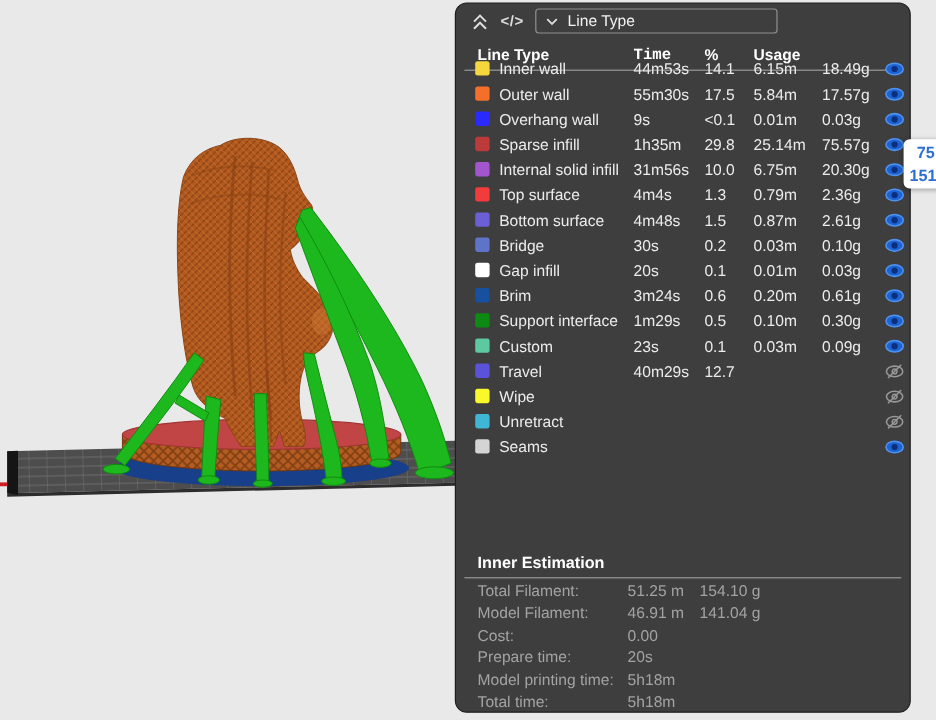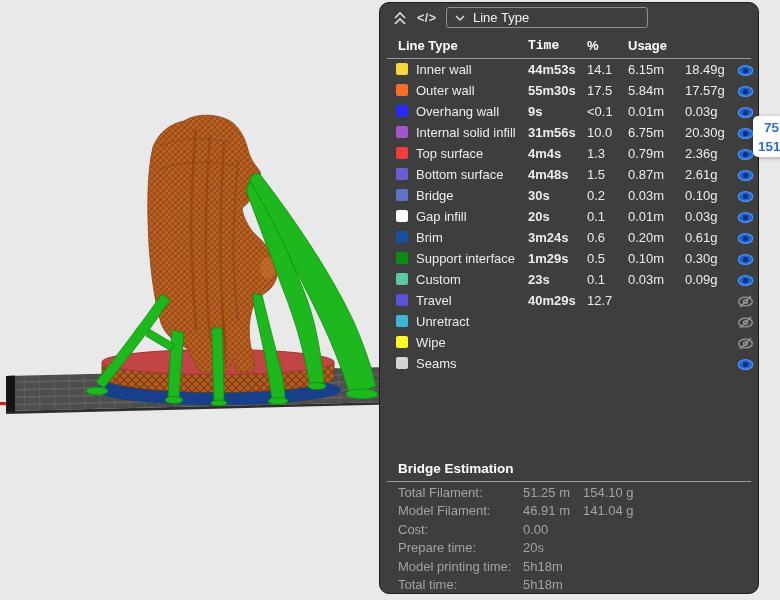--- a/index.html
+++ b/index.html
@@ -25,25 +25,25 @@
     position:absolute;left:66px;top:4px;width:202px;height:21px;box-sizing:border-box;
     background:#3e3e3e;border:1px solid #909090;border-radius:3px;
     display:flex;align-items:center;gap:8px;padding:0 8px;
     color:#f2f2f2;font-size:13px;cursor:pointer;
   }
   .thead span{position:absolute;font-size:13px;font-weight:bold;color:#ffffff;line-height:20px;white-space:nowrap;}
   .thead .h0{left:18px;} .thead .h1{left:148px;font-family:Liberation Mono, monospace;} .thead .h2{left:207px;} .thead .h3{left:248px;}
   .thead{position:absolute;top:33px;left:0;right:0;height:20px;}
   .sep{position:absolute;left:7px;right:7px;height:1px;background:#999999;}
   .sep-head{top:55px;}
-  .rows{position:absolute;top:56px;left:0;right:0;}
+  .rows{position:absolute;top:44px;left:0;right:0;}
   .trow{position:relative;height:21px;}
   .swatch{position:absolute;left:16px;top:4px;width:12px;height:12px;border-radius:2px;}
   .c{position:absolute;font-size:13px;line-height:21px;color:#ececec;white-space:nowrap;}
-  .c-label{left:36px;} .c-time{left:148px;font-weight:bold;} .c-pct{left:207px;} .c-len{left:248px;} .c-wgt{left:305px;}
+  .c-label{left:36px;} .c-time{left:148px;} .c-pct{left:207px;} .c-len{left:248px;} .c-wgt{left:305px;}
   .eye{position:absolute;left:357px;top:4px;width:17px;height:13px;cursor:pointer;}
   .totals-title{position:absolute;top:458px;left:18px;font-size:13.5px;font-weight:bold;color:#ffffff;}
   .sep-total{top:478px;}
   .totrows{position:absolute;top:481px;left:0;right:0;}
   .totrow{position:relative;height:18.4px;}
   .t{position:absolute;font-size:13px;line-height:18.4px;color:#a3a3a3;white-space:nowrap;}
   .t-label{left:18px;} .t-v1{left:143px;} .t-v2{left:203px;}
   
   .layer-tip{
     position:absolute;left:753px;top:116px;width:46px;height:41px;z-index:6;
@@ -197,20 +197,35 @@
     <span class="c c-wgt">0.03g</span>
     <span class="eye">
       <svg width="17" height="13" viewBox="0 0 17 13">
         <ellipse cx="8.5" cy="6.5" rx="7.2" ry="4.8" fill="#1e63cf" stroke="#4e93f2" stroke-width="1.3"></ellipse>
         <circle cx="8.5" cy="6.5" r="2.6" fill="#0a2f7e"></circle>
       </svg>
       
     </span>
   </div>
       <div class="trow">
+    <span class="swatch" style="background: rgb(189, 58, 58);"></span>
+    <span class="c c-label">Sparse infill</span>
+    <span class="c c-time">1h35m</span>
+    <span class="c c-pct">29.8</span>
+    <span class="c c-len">25.14m</span>
+    <span class="c c-wgt">75.57g</span>
+    <span class="eye">
+      <svg width="17" height="13" viewBox="0 0 17 13">
+        <ellipse cx="8.5" cy="6.5" rx="7.2" ry="4.8" fill="#1e63cf" stroke="#4e93f2" stroke-width="1.3"></ellipse>
+        <circle cx="8.5" cy="6.5" r="2.6" fill="#0a2f7e"></circle>
+      </svg>
+      
+    </span>
+  </div>
+      <div class="trow">
     <span class="swatch" style="background: rgb(162, 85, 204);"></span>
     <span class="c c-label">Internal solid infill</span>
     <span class="c c-time">31m56s</span>
     <span class="c c-pct">10.0</span>
     <span class="c c-len">6.75m</span>
     <span class="c c-wgt">20.30g</span>
     <span class="eye">
       <svg width="17" height="13" viewBox="0 0 17 13">
         <ellipse cx="8.5" cy="6.5" rx="7.2" ry="4.8" fill="#1e63cf" stroke="#4e93f2" stroke-width="1.3"></ellipse>
         <circle cx="8.5" cy="6.5" r="2.6" fill="#0a2f7e"></circle>
@@ -333,69 +348,69 @@
     <span class="eye">
       
       <svg width="17" height="13" viewBox="0 0 17 13">
         <ellipse cx="8.5" cy="6.5" rx="6.8" ry="4.4" fill="none" stroke="#989898" stroke-width="1.3"></ellipse>
         <circle cx="8.5" cy="6.5" r="2" fill="none" stroke="#989898" stroke-width="1.2"></circle>
         <line x1="3" y1="12" x2="14" y2="1" stroke="#989898" stroke-width="1.3"></line>
       </svg>
     </span>
   </div>
       <div class="trow">
+    <span class="swatch" style="background: rgb(248, 248, 42);"></span>
+    <span class="c c-label">Wipe</span>
+    <span class="c c-time"></span>
+    <span class="c c-pct"></span>
+    <span class="c c-len"></span>
+    <span class="c c-wgt"></span>
+    <span class="eye">
+      
+      <svg width="17" height="13" viewBox="0 0 17 13">
+        <ellipse cx="8.5" cy="6.5" rx="6.8" ry="4.4" fill="none" stroke="#989898" stroke-width="1.3"></ellipse>
+        <circle cx="8.5" cy="6.5" r="2" fill="none" stroke="#989898" stroke-width="1.2"></circle>
+        <line x1="3" y1="12" x2="14" y2="1" stroke="#989898" stroke-width="1.3"></line>
+      </svg>
+    </span>
+  </div>
+      <div class="trow">
     <span class="swatch" style="background: rgb(63, 182, 212);"></span>
     <span class="c c-label">Unretract</span>
     <span class="c c-time"></span>
     <span class="c c-pct"></span>
     <span class="c c-len"></span>
     <span class="c c-wgt"></span>
     <span class="eye">
       
       <svg width="17" height="13" viewBox="0 0 17 13">
         <ellipse cx="8.5" cy="6.5" rx="6.8" ry="4.4" fill="none" stroke="#989898" stroke-width="1.3"></ellipse>
         <circle cx="8.5" cy="6.5" r="2" fill="none" stroke="#989898" stroke-width="1.2"></circle>
         <line x1="3" y1="12" x2="14" y2="1" stroke="#989898" stroke-width="1.3"></line>
       </svg>
     </span>
   </div>
       <div class="trow">
-    <span class="swatch" style="background: rgb(248, 248, 42);"></span>
-    <span class="c c-label">Wipe</span>
-    <span class="c c-time"></span>
-    <span class="c c-pct"></span>
-    <span class="c c-len"></span>
-    <span class="c c-wgt"></span>
-    <span class="eye">
-      
-      <svg width="17" height="13" viewBox="0 0 17 13">
-        <ellipse cx="8.5" cy="6.5" rx="6.8" ry="4.4" fill="none" stroke="#989898" stroke-width="1.3"></ellipse>
-        <circle cx="8.5" cy="6.5" r="2" fill="none" stroke="#989898" stroke-width="1.2"></circle>
-        <line x1="3" y1="12" x2="14" y2="1" stroke="#989898" stroke-width="1.3"></line>
-      </svg>
-    </span>
-  </div>
-      <div class="trow">
     <span class="swatch" style="background: rgb(212, 212, 212);"></span>
     <span class="c c-label">Seams</span>
     <span class="c c-time"></span>
     <span class="c c-pct"></span>
     <span class="c c-len"></span>
     <span class="c c-wgt"></span>
     <span class="eye">
       <svg width="17" height="13" viewBox="0 0 17 13">
         <ellipse cx="8.5" cy="6.5" rx="7.2" ry="4.8" fill="#1e63cf" stroke="#4e93f2" stroke-width="1.3"></ellipse>
         <circle cx="8.5" cy="6.5" r="2.6" fill="#0a2f7e"></circle>
       </svg>
       
     </span>
   </div>
     </div>
 
-  <div class="totals-title">Bridge Estimation</div>
+  <div class="totals-title">Inner Estimation</div>
   <div class="sep sep-total"></div>
   <div class="totrows">
       <div class="totrow">
     <span class="t t-label">Total Filament:</span>
     <span class="t t-v1">51.25 m</span>
     <span class="t t-v2">154.10 g</span>
   </div>
       <div class="totrow">
     <span class="t t-label">Model Filament:</span>
     <span class="t t-v1">46.91 m</span>

